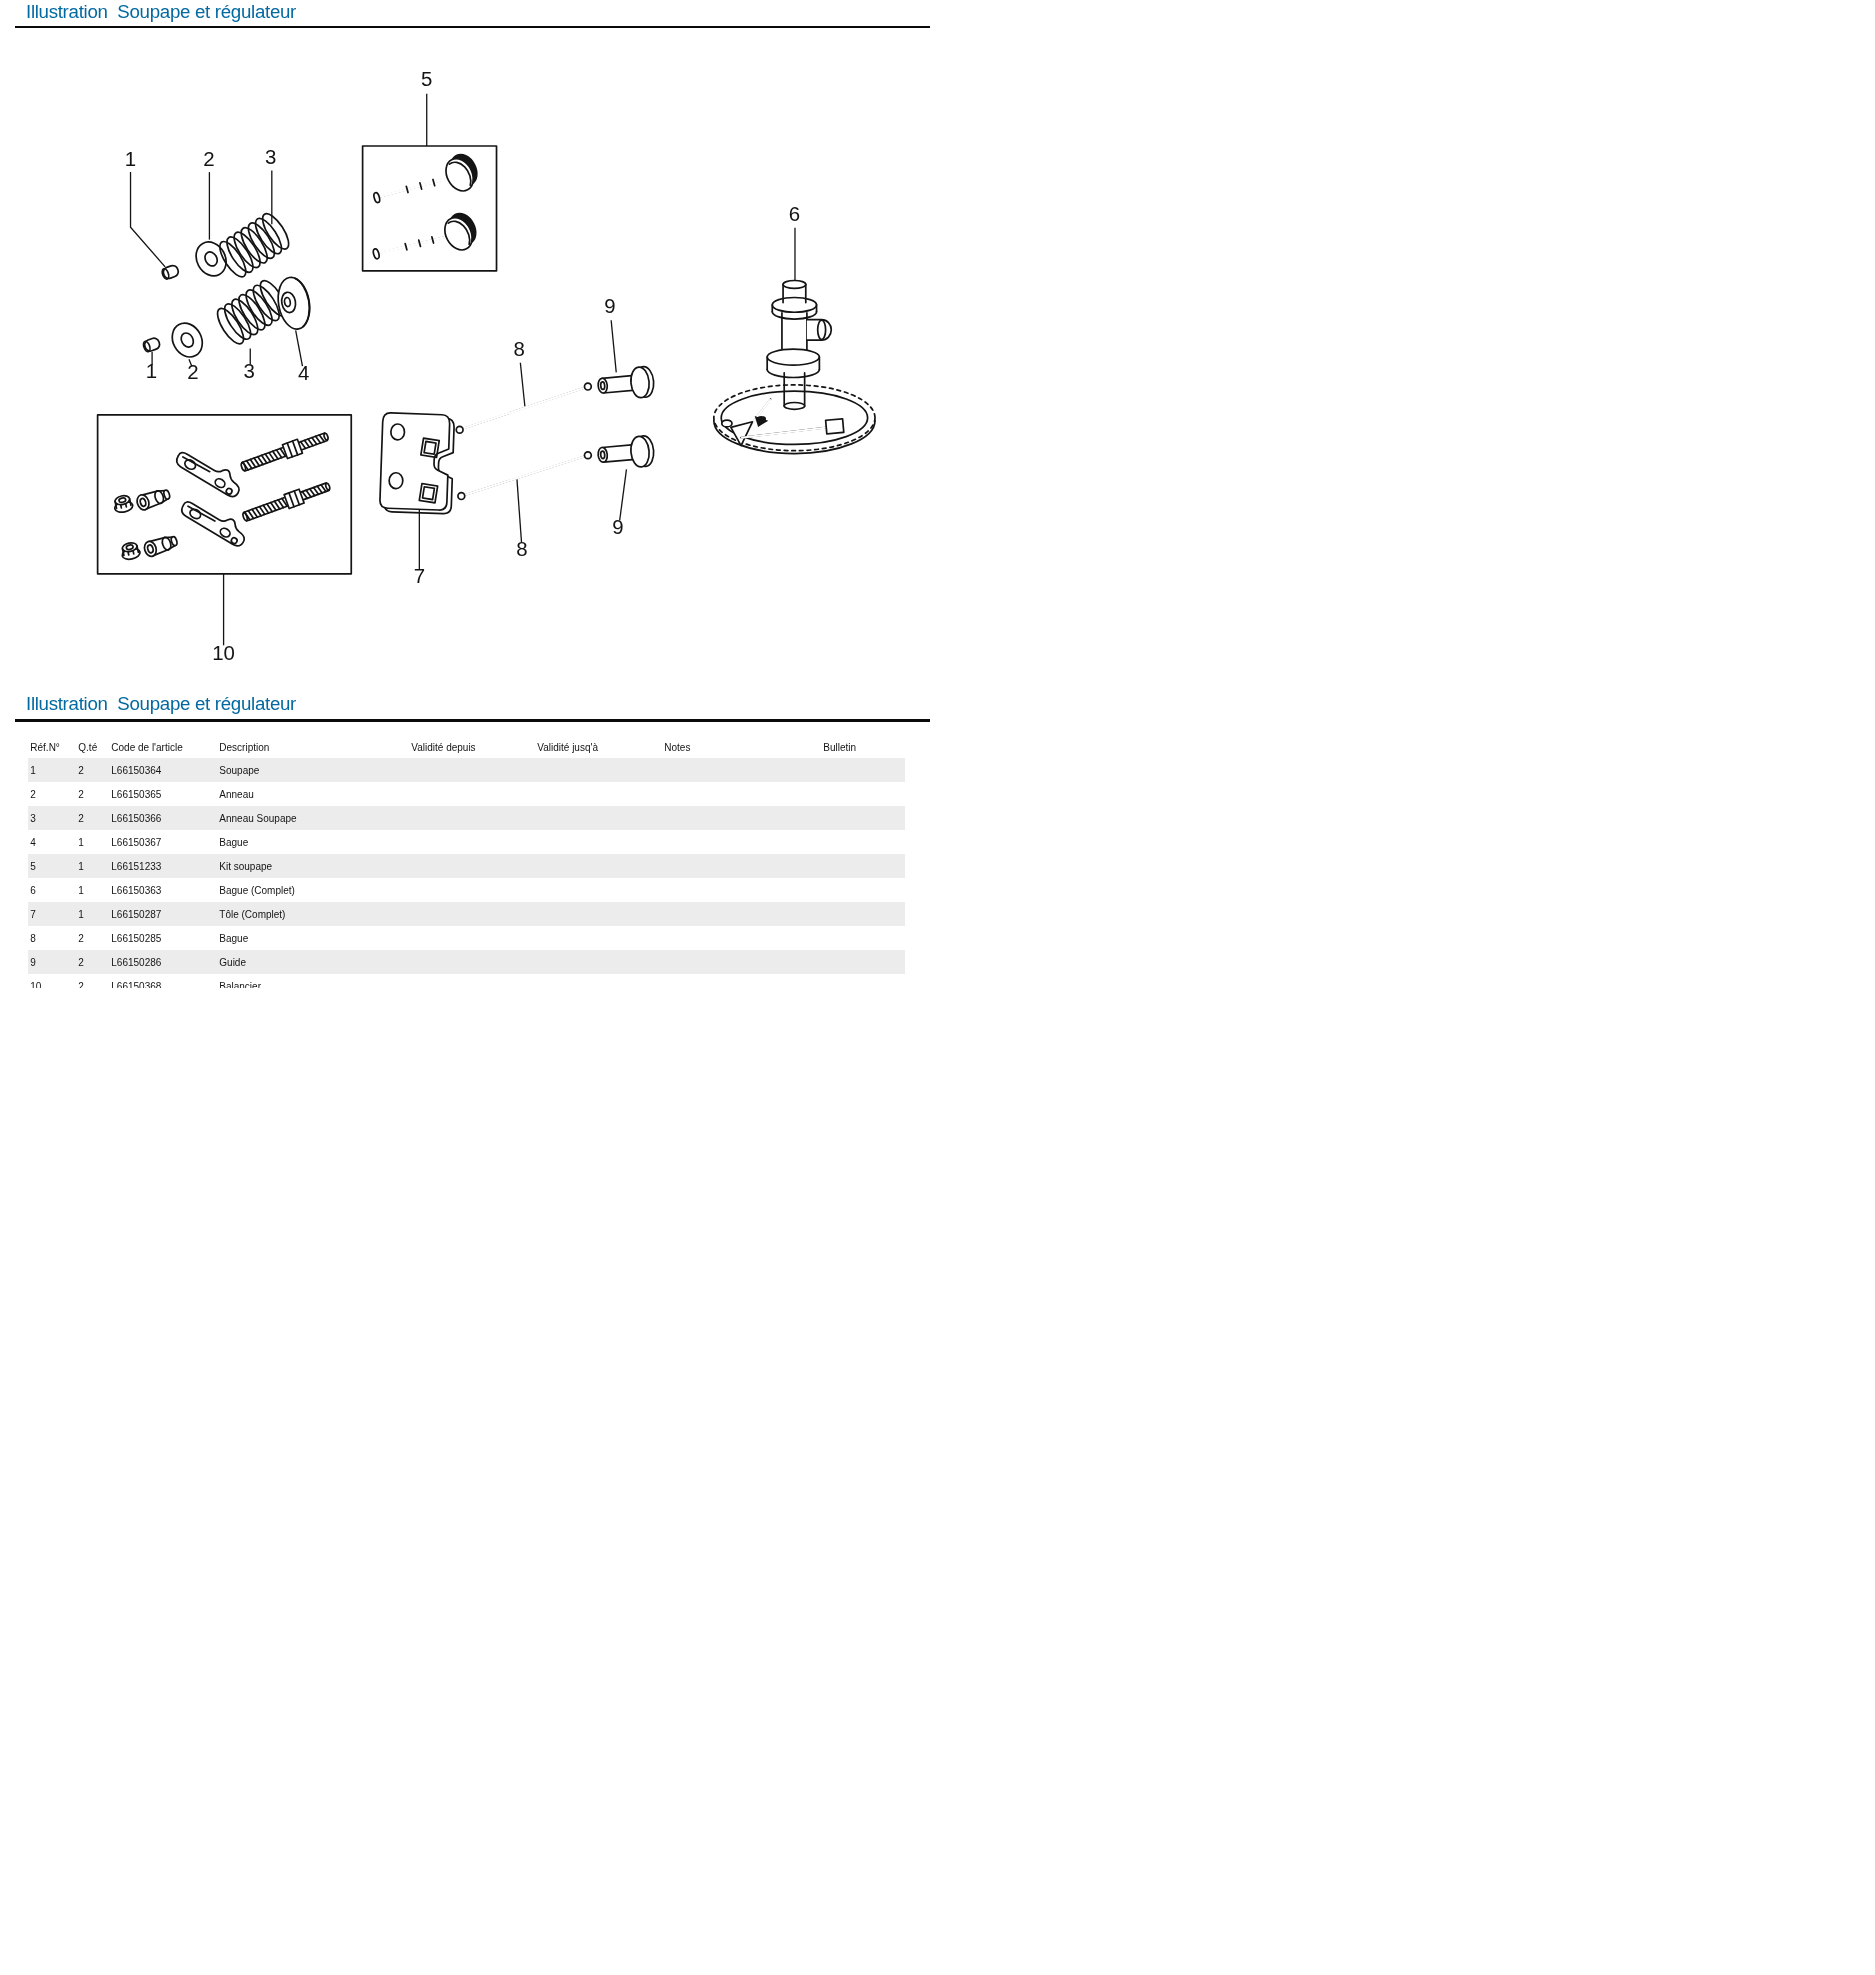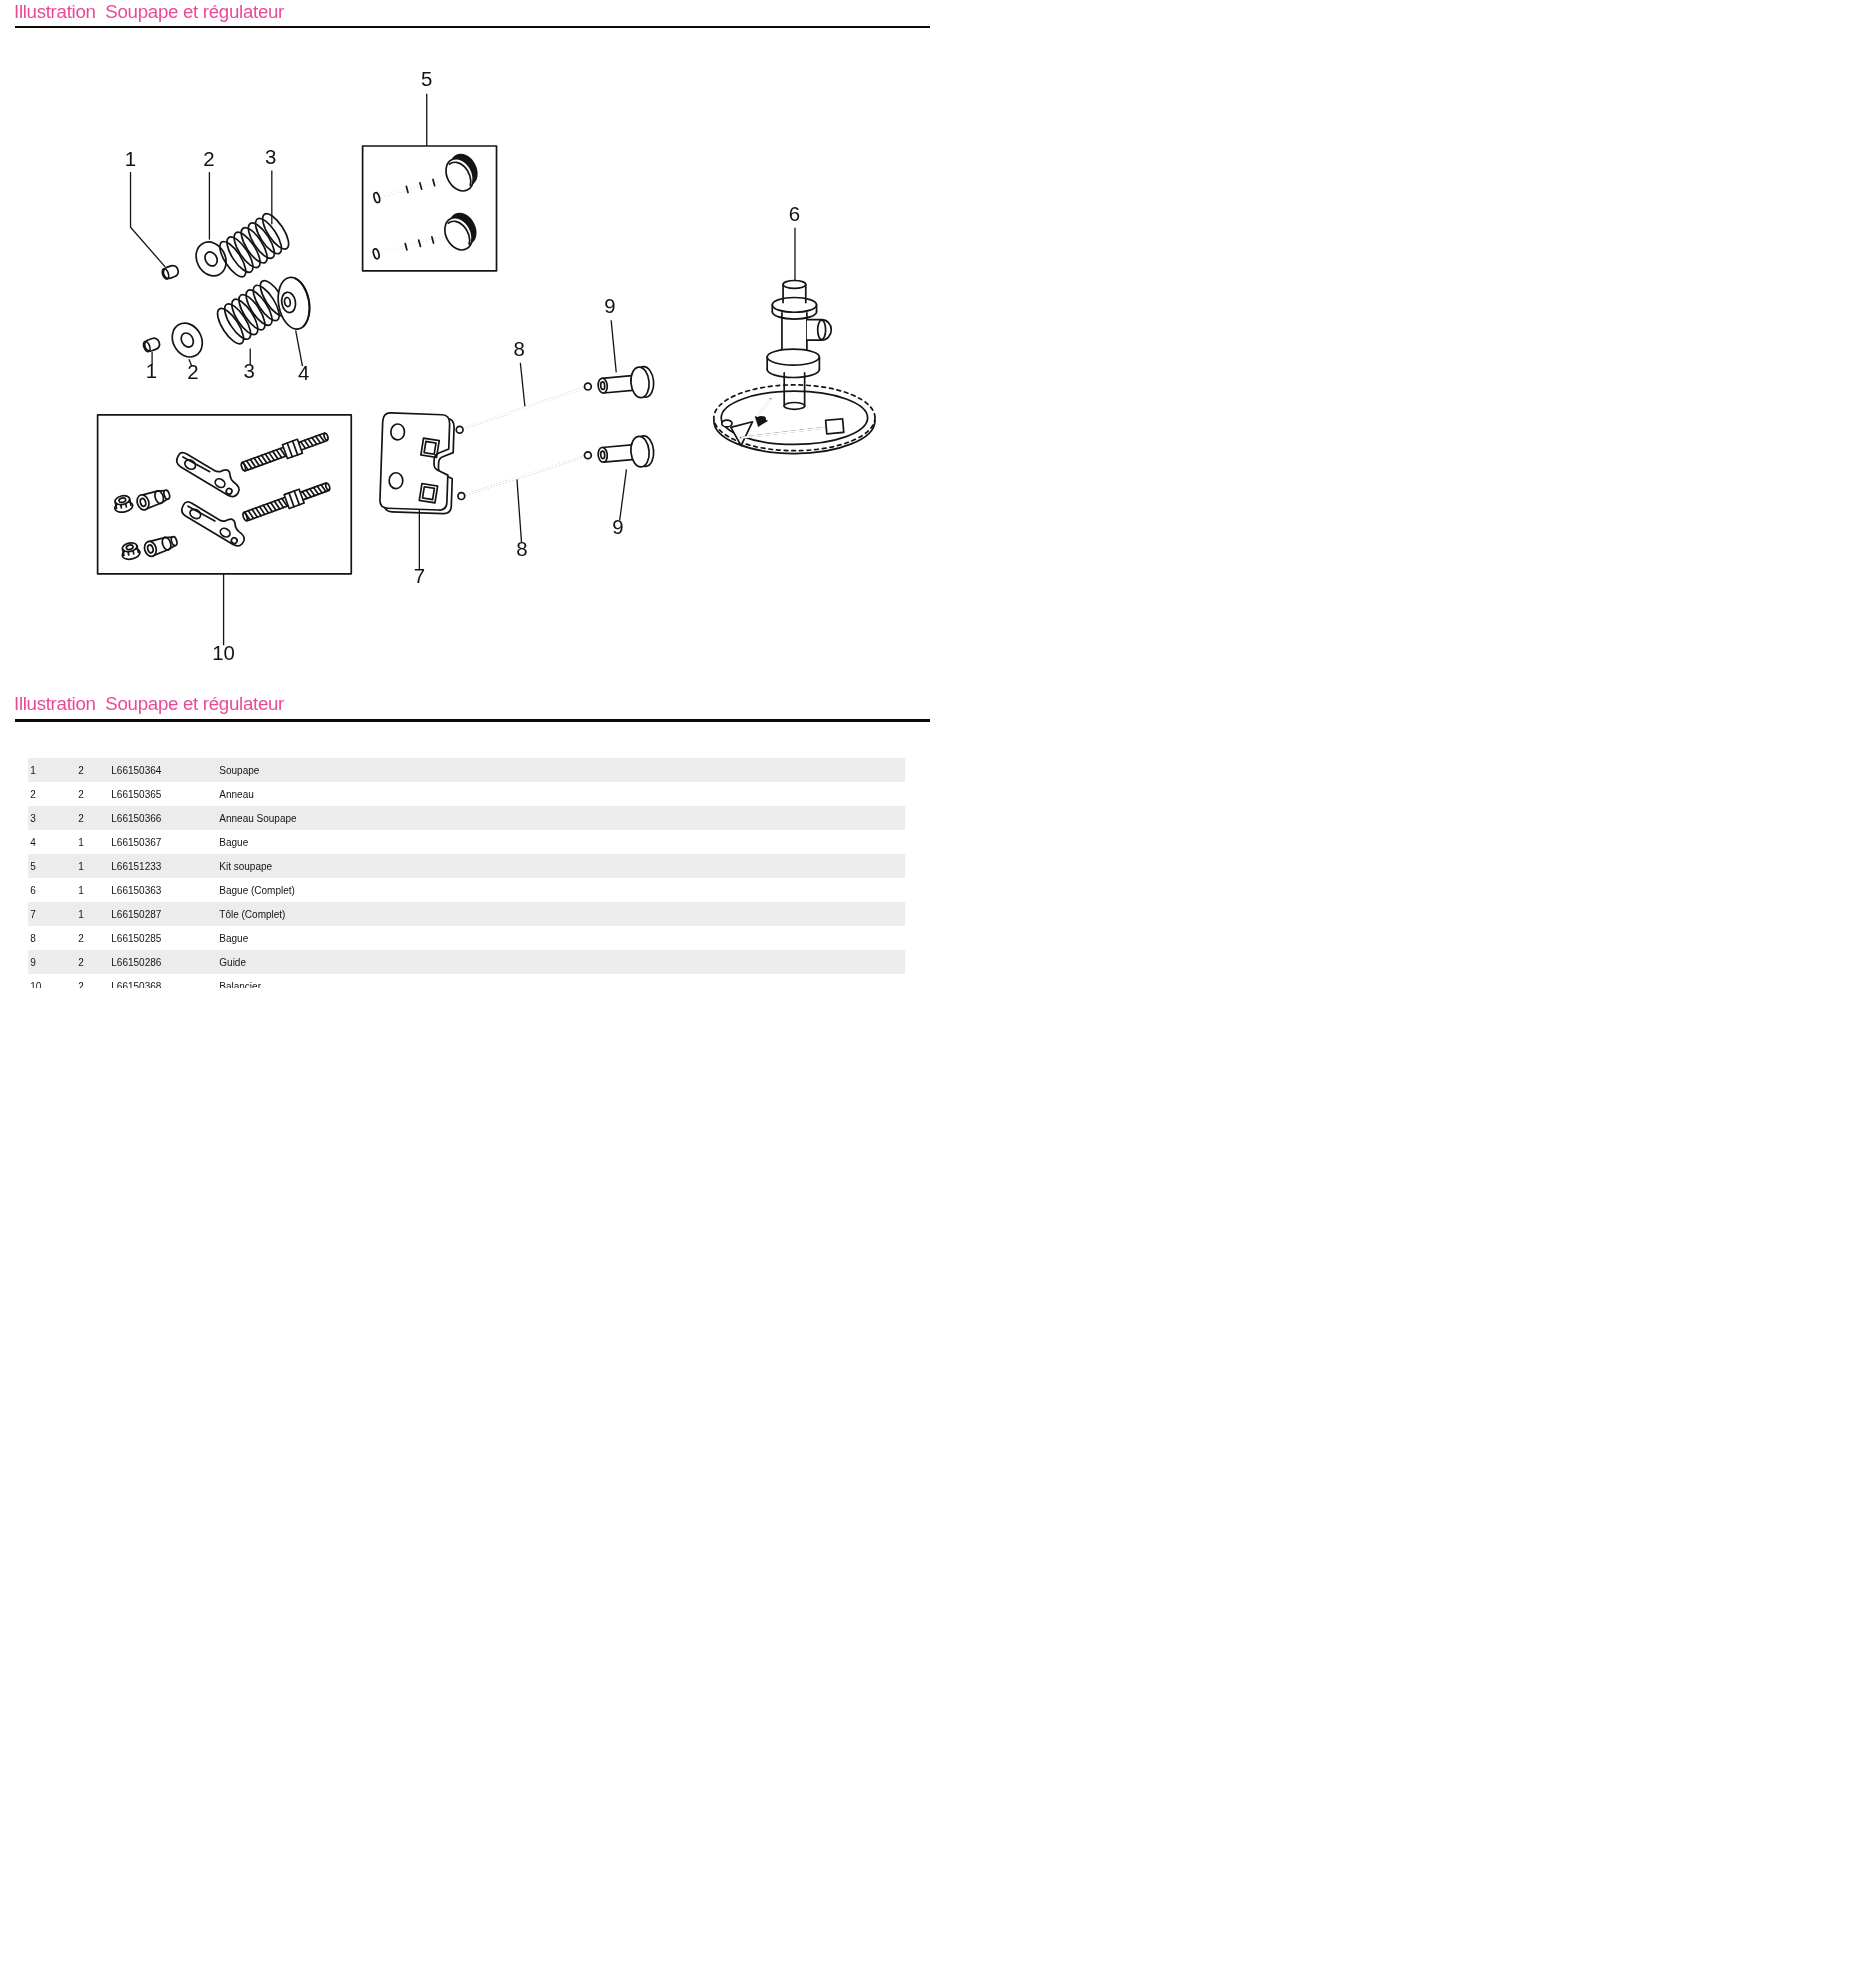--- a/index.html
+++ b/index.html
@@ -1,22 +1,22 @@
 <!DOCTYPE html>
 <html style="font-size:9px"><head>
 <meta charset="utf-8">
 <style>
   html,body { margin:0; padding:0; background:#fff; }
   .page {
     position:relative; width:938px; height:988px; background:#fff;
     font-family:"Liberation Sans", sans-serif; color:#141414; overflow:hidden;
   }
   .doc-title {
-    position:absolute; left:14px; margin:0; font-weight:normal;
-    font-size:18.7px; letter-spacing:-0.3px; white-space:pre; color:#ec4899;
+    position:absolute; left:26px; margin:0; font-weight:normal;
+    font-size:18.7px; letter-spacing:-0.3px; white-space:pre; color:#0369a1;
   }
   #title1 { top:1.1px; }
   #title2 { top:693px; }
   .rule { position:absolute; left:14.7px; width:915px; height:2.8px; background:#0a0a0a; }
   #rule1 { top:25.5px; }
   #rule2 { top:719px; }
   svg.diagram { position:absolute; left:0; top:45px; width:938px; height:648px; }
   .s { stroke:#141414; fill:none; stroke-width:3; stroke-linecap:round; stroke-linejoin:round; }
   .w { fill:#ffffff; }
   .k { fill:#141414; stroke:none; }
@@ -287,20 +287,30 @@
     <text class="lbl" x="915" y="628">8</text>
     <text class="lbl" x="920" y="981">8</text>
     <text class="lbl" x="1075" y="552">9</text>
     <text class="lbl" x="1089" y="942">9</text>
     <text class="lbl" x="394" y="1163">10</text>
   </svg>
 
   <h1 class="doc-title" id="title2">Illustration  Soupape et régulateur</h1>
   <div class="rule" id="rule2"></div>
 
+  <div class="tbl-head">
+    <div>Réf.N°</div>
+    <div>Q.té</div>
+    <div>Code de l'article</div>
+    <div>Description</div>
+    <div>Validité depuis</div>
+    <div>Validité jusq'à</div>
+    <div>Notes</div>
+    <div>Bulletin</div>
+  </div>
 
   <div class="tbl-body">
     <div class="t-row">
       <div>1</div>
       <div>2</div>
       <div>L66150364</div>
       <div>Soupape</div>
       <div></div>
       <div></div>
       <div></div>

